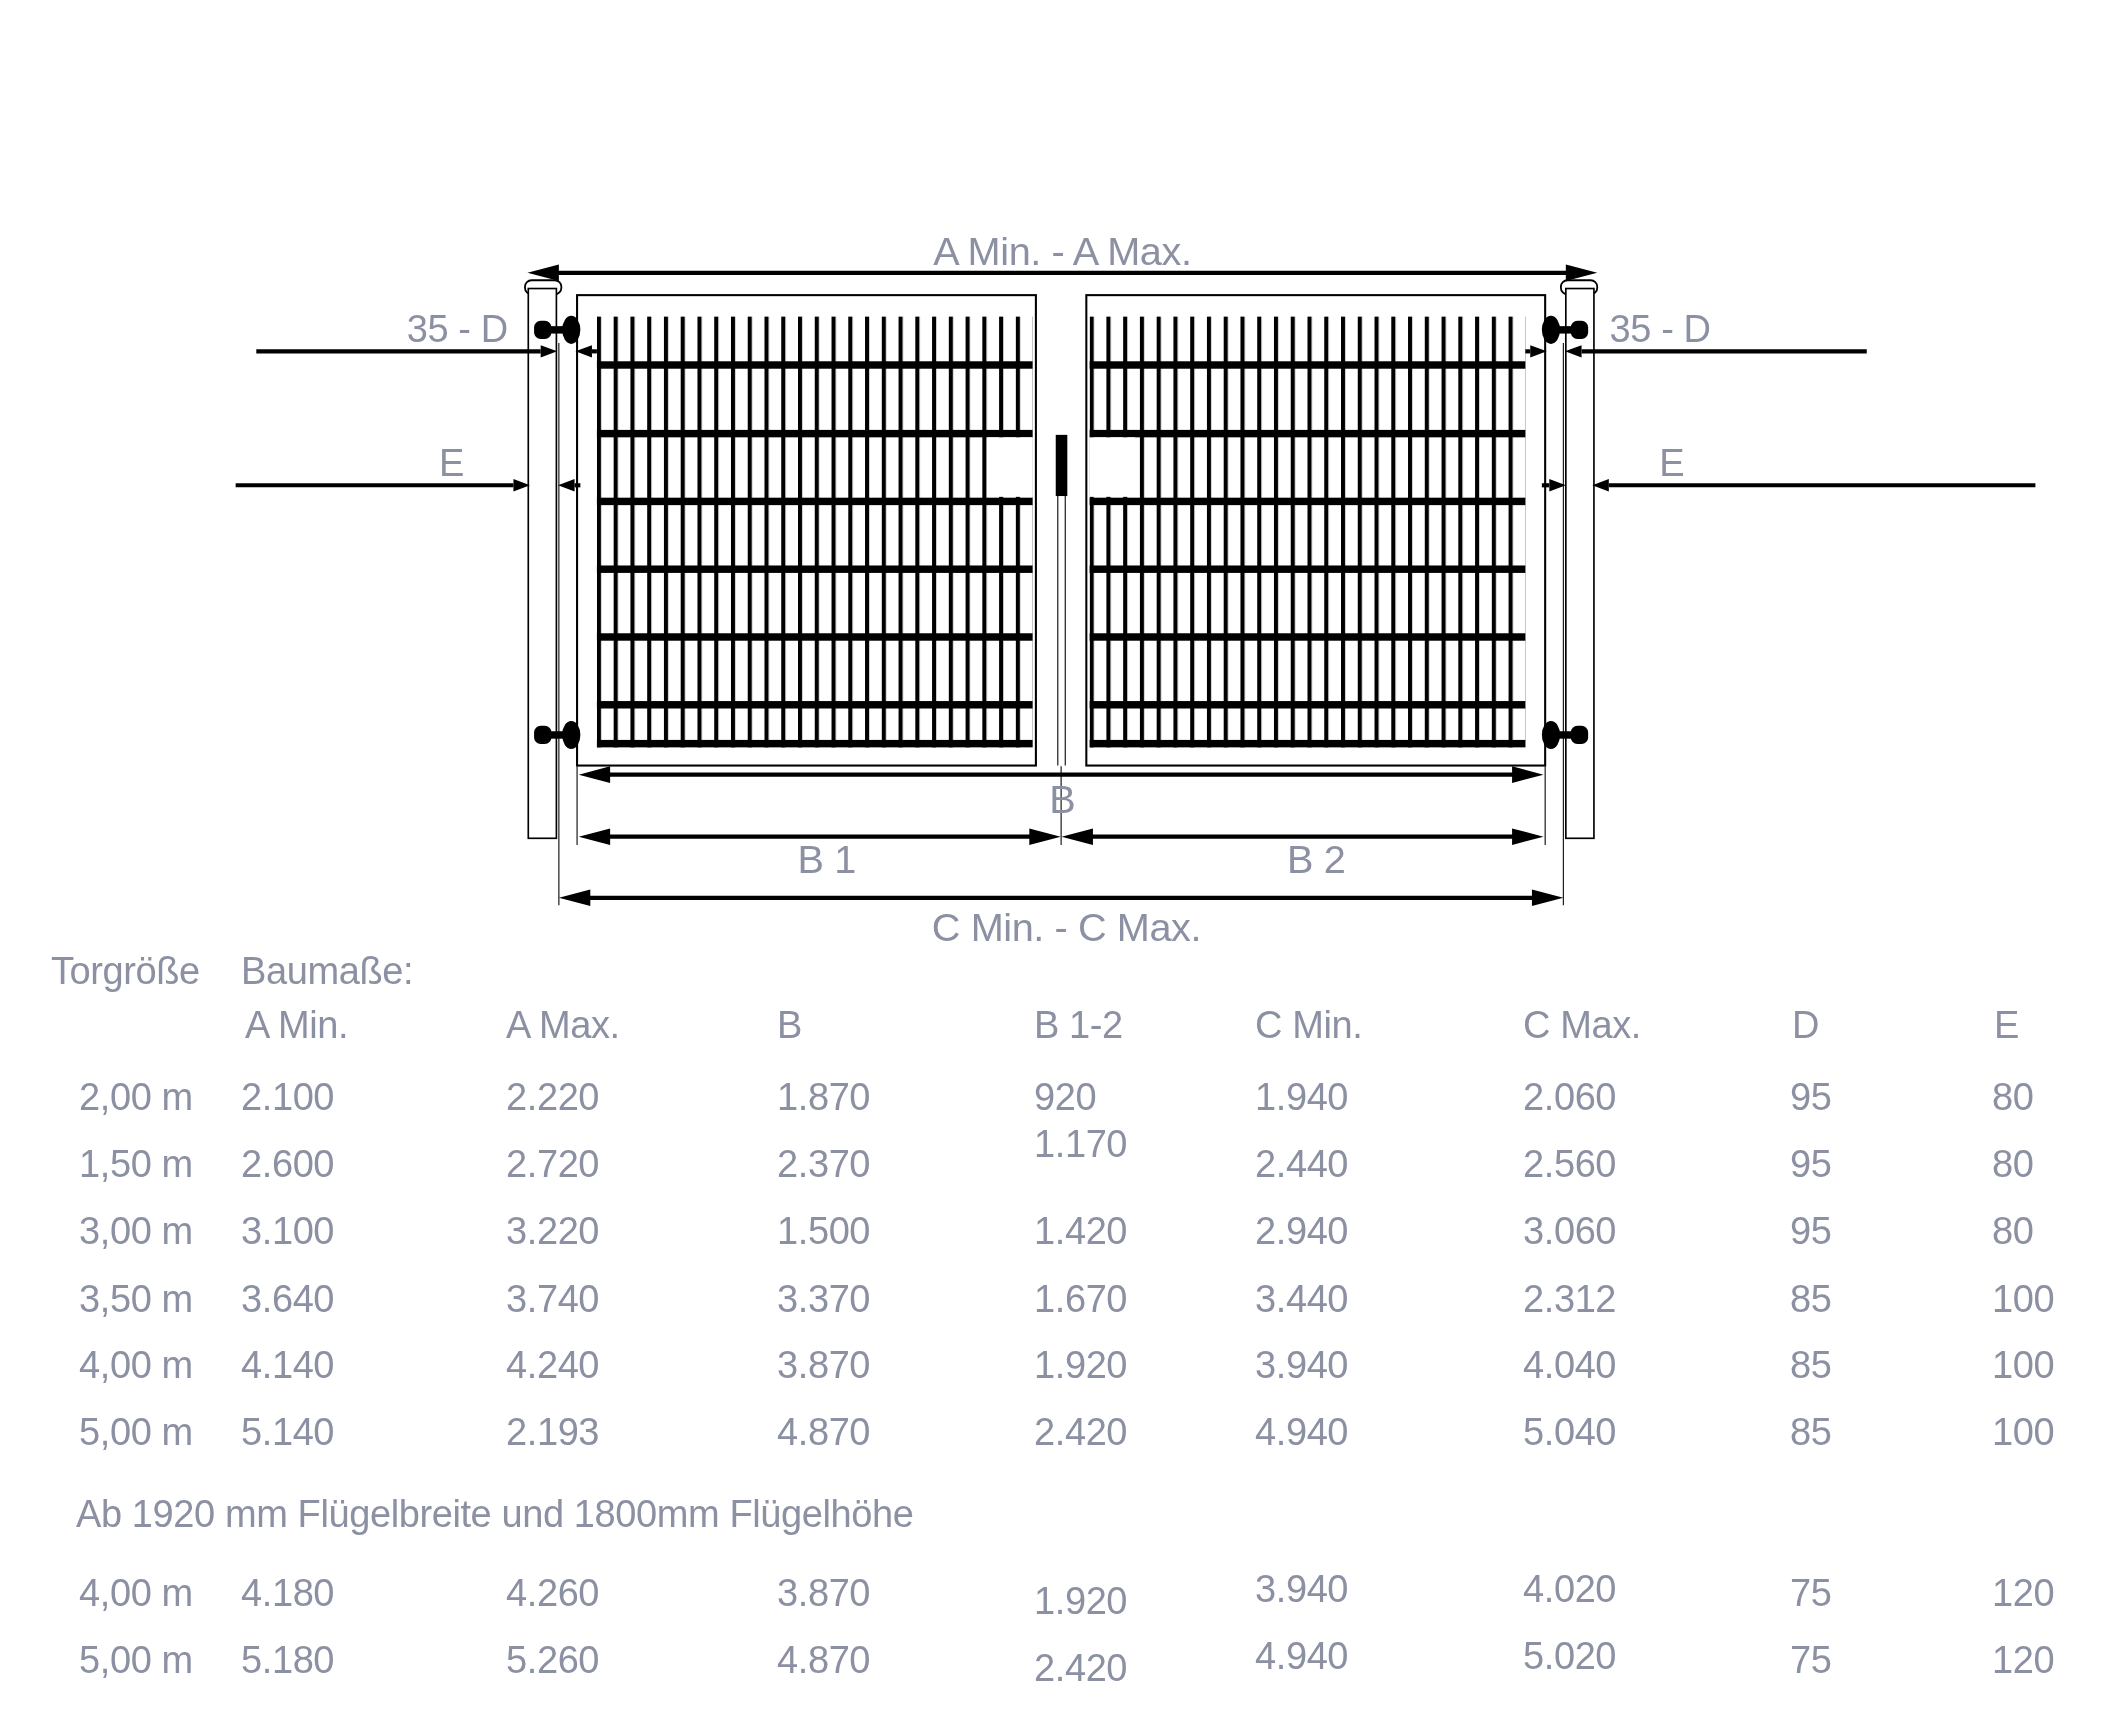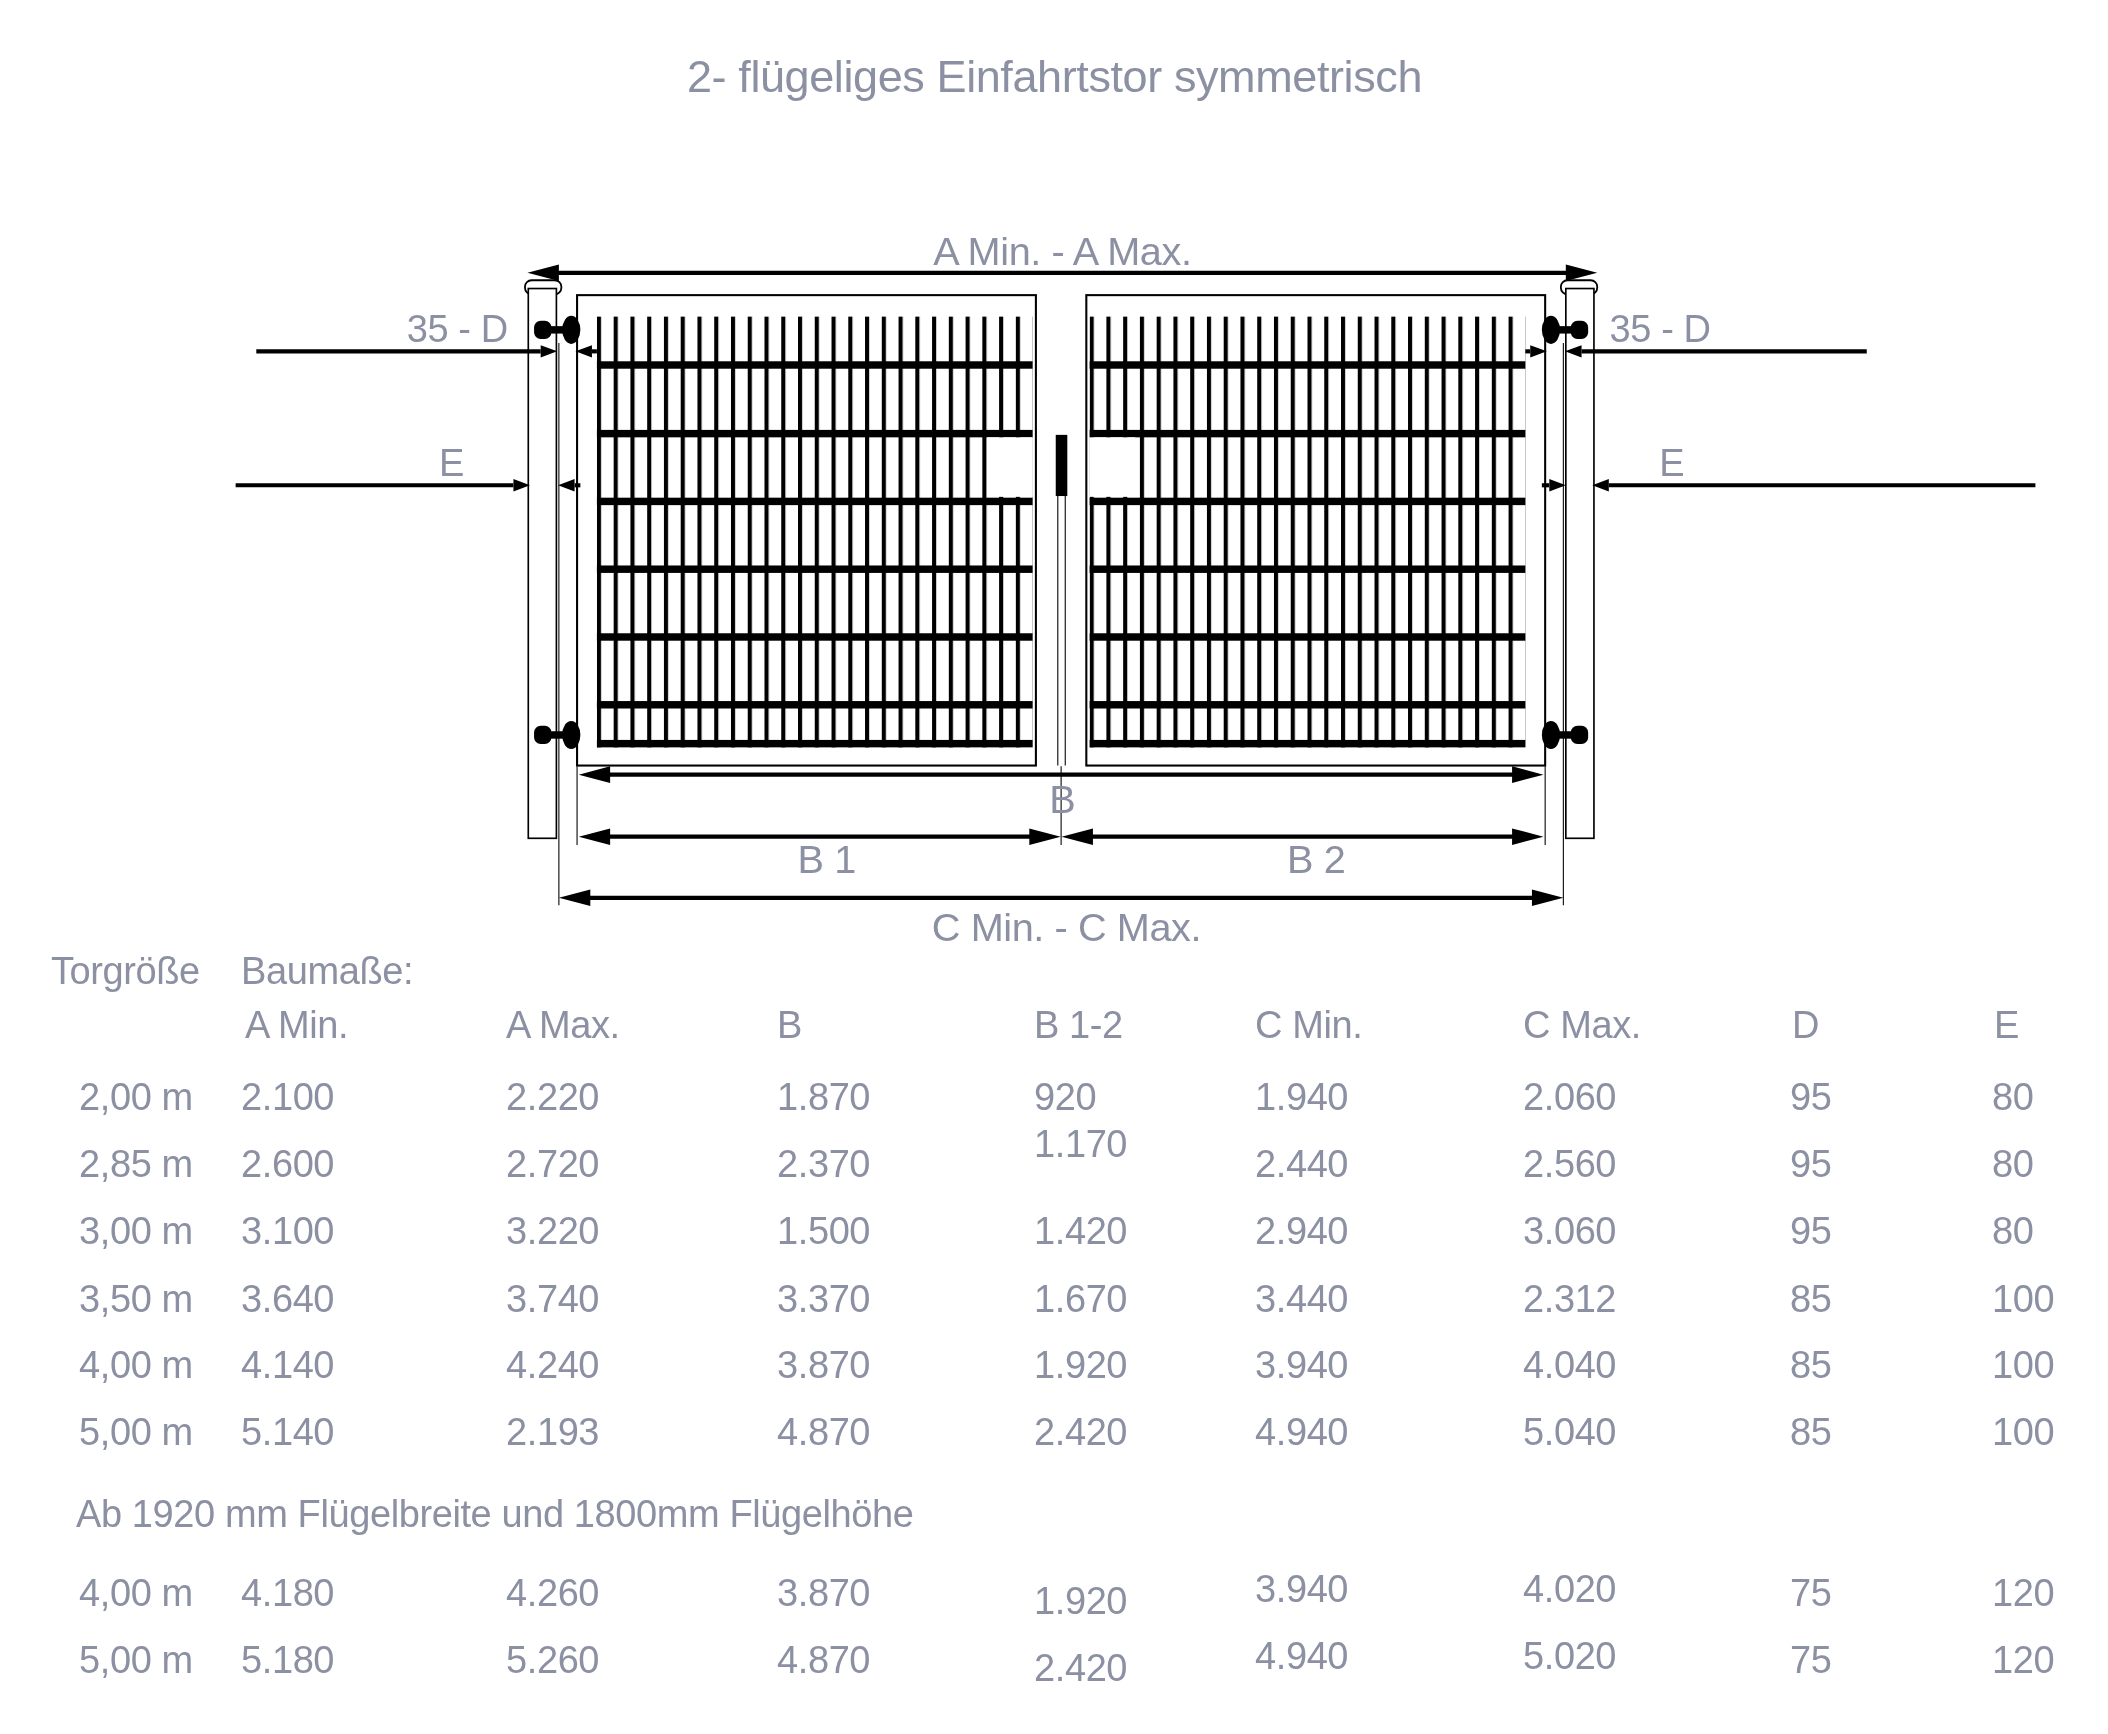--- a/index.html
+++ b/index.html
@@ -19,21 +19,20 @@
   }
   .t{
     position:absolute;transform:translateY(-50%);
     font-size:38px;white-space:nowrap;color:#8b90a2;
   }
 </style>
 </head>
 <body>
 
 <div class="title">
-  <div>2- flügeliges Einfahrtstor symmetrisch</div>
 </div>
 
 <svg width="2109" height="959" viewBox="0 0 2551 1160">
   <defs>
     <pattern id="vbarsL" patternUnits="userSpaceOnUse" x="722" y="0" width="20.27" height="10">
       <rect x="0" y="0" width="5" height="10" fill="#000"></rect>
     </pattern>
     <pattern id="vbarsR" patternUnits="userSpaceOnUse" x="1318" y="0" width="20.27" height="10">
       <rect x="0" y="0" width="5" height="10" fill="#000"></rect>
     </pattern>
@@ -199,21 +198,21 @@
   <span class="t" style="left:79px;top:1097px">2,00 m</span>
   <span class="t" style="left:241px;top:1097px">2.100</span>
   <span class="t" style="left:506px;top:1097px">2.220</span>
   <span class="t" style="left:777px;top:1097px">1.870</span>
   <span class="t" style="left:1034px;top:1097px">920</span>
   <span class="t" style="left:1255px;top:1097px">1.940</span>
   <span class="t" style="left:1523px;top:1097px">2.060</span>
   <span class="t" style="left:1790px;top:1097px">95</span>
   <span class="t" style="left:1992px;top:1097px">80</span>
 
-  <span class="t" style="left:79px;top:1164px">2,85 m</span>
+  <span class="t" style="left:79px;top:1164px">1,50 m</span>
   <span class="t" style="left:241px;top:1164px">2.600</span>
   <span class="t" style="left:506px;top:1164px">2.720</span>
   <span class="t" style="left:777px;top:1164px">2.370</span>
   <span class="t" style="left:1034px;top:1144px">1.170</span>
   <span class="t" style="left:1255px;top:1164px">2.440</span>
   <span class="t" style="left:1523px;top:1164px">2.560</span>
   <span class="t" style="left:1790px;top:1164px">95</span>
   <span class="t" style="left:1992px;top:1164px">80</span>
 
   <span class="t" style="left:79px;top:1231px">3,00 m</span>

